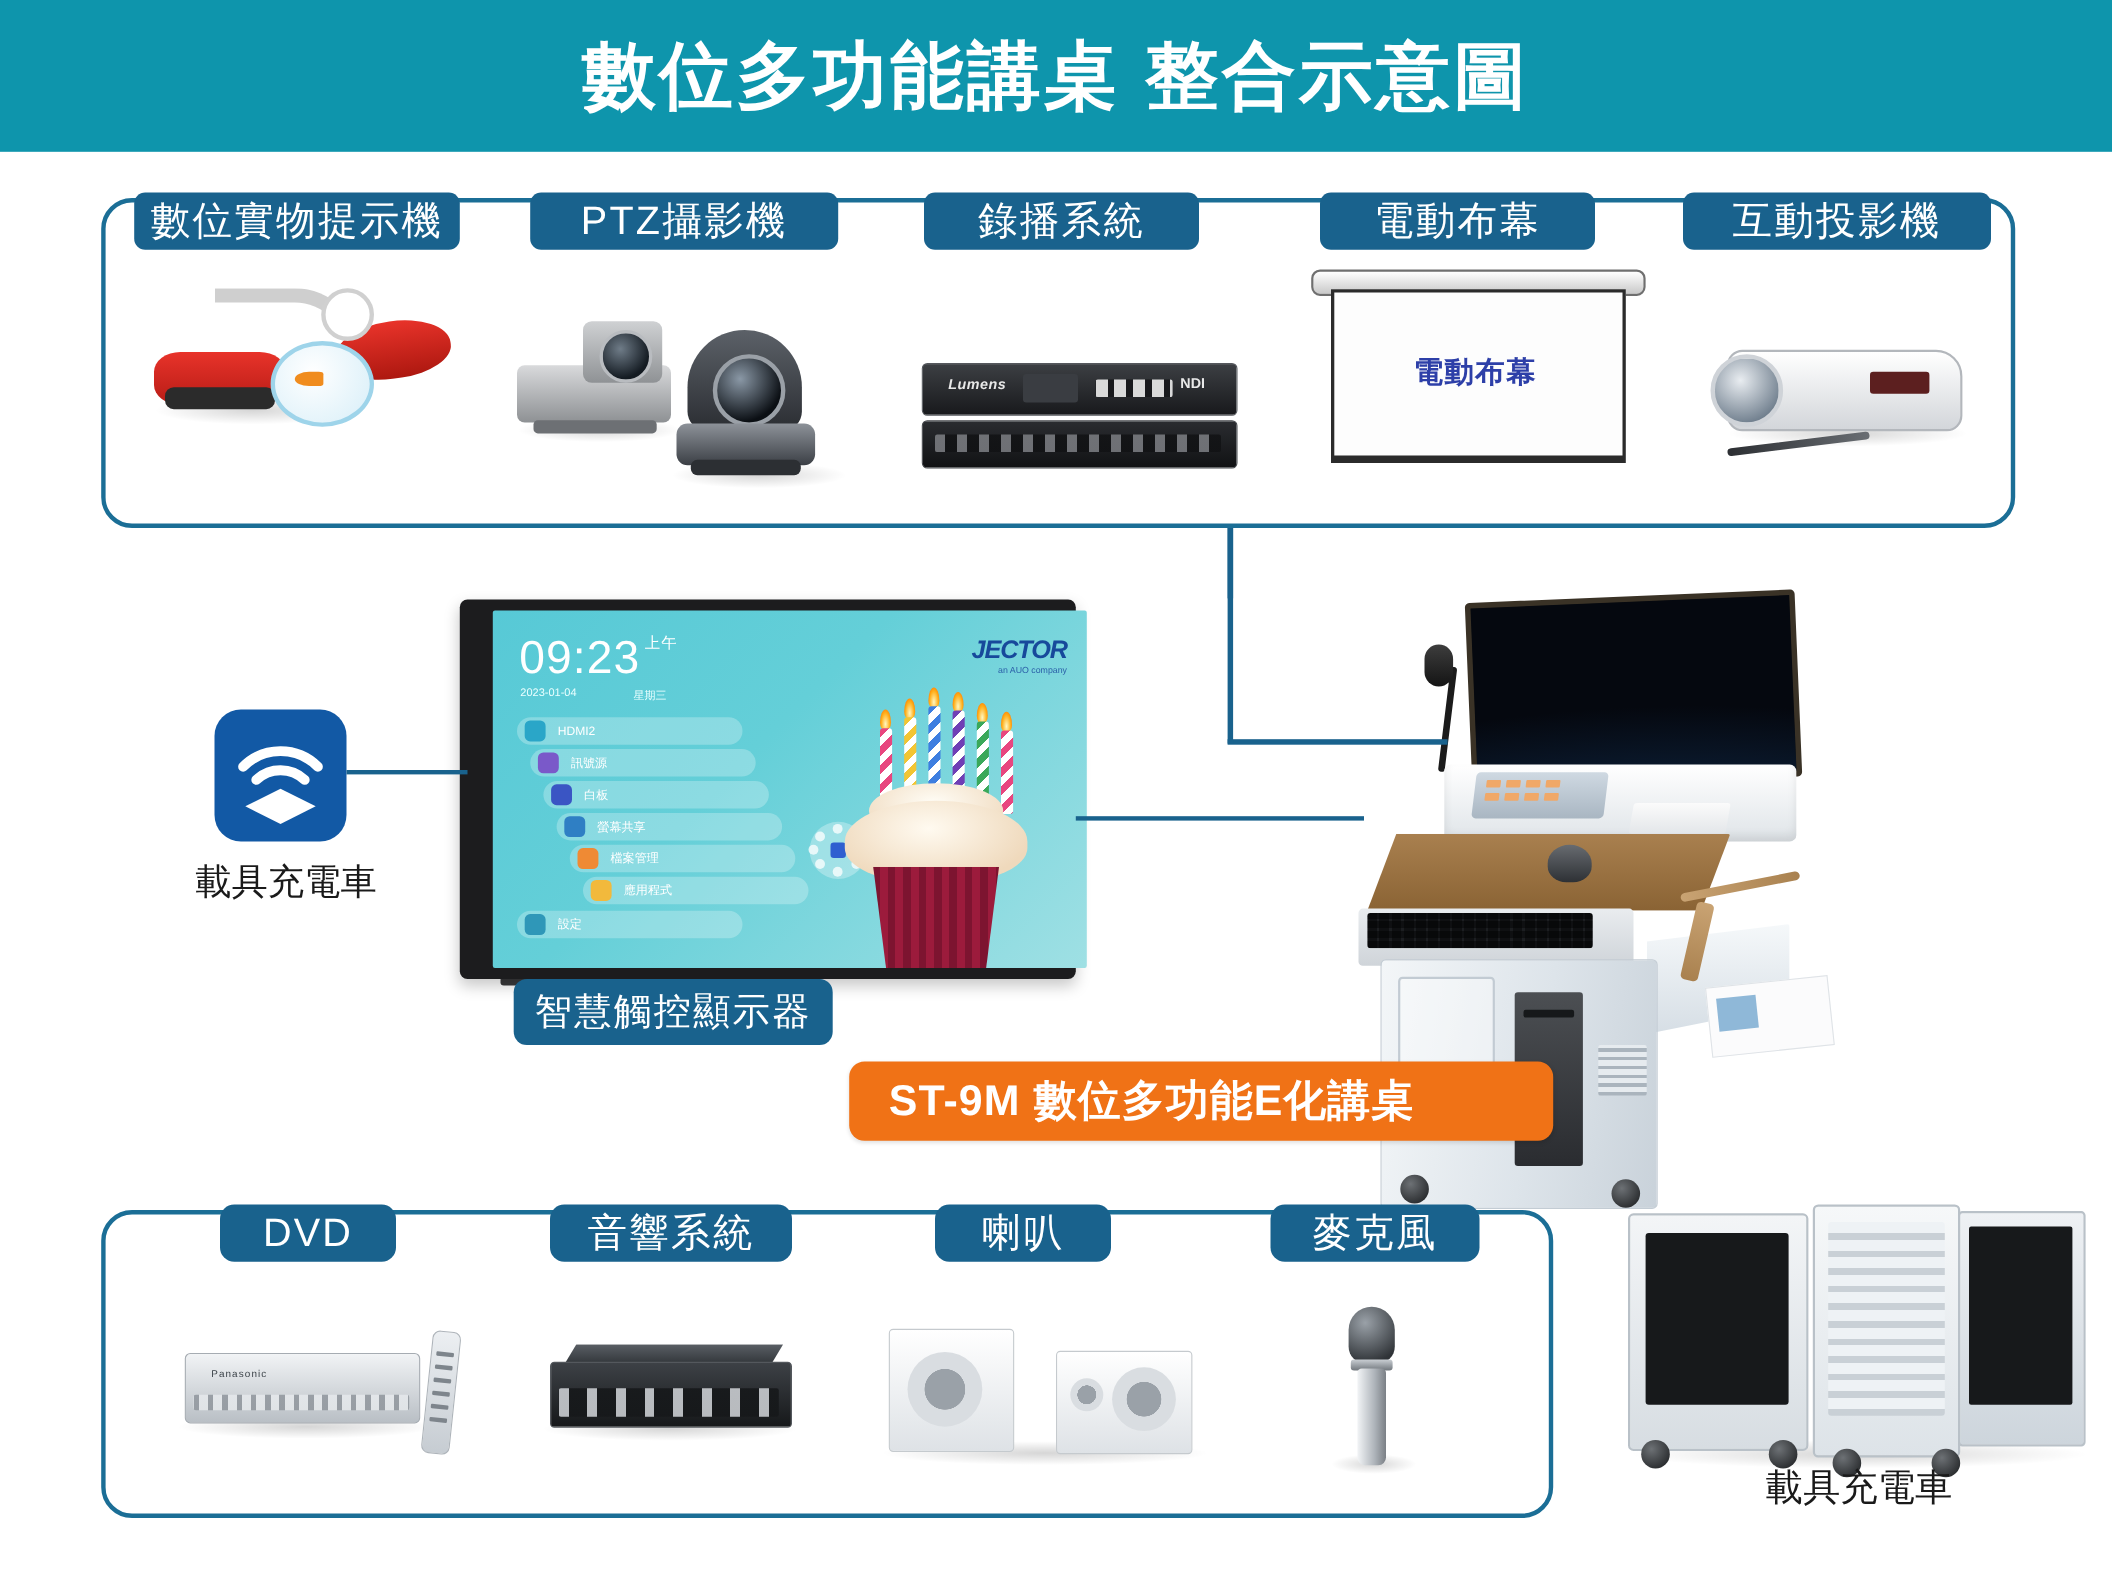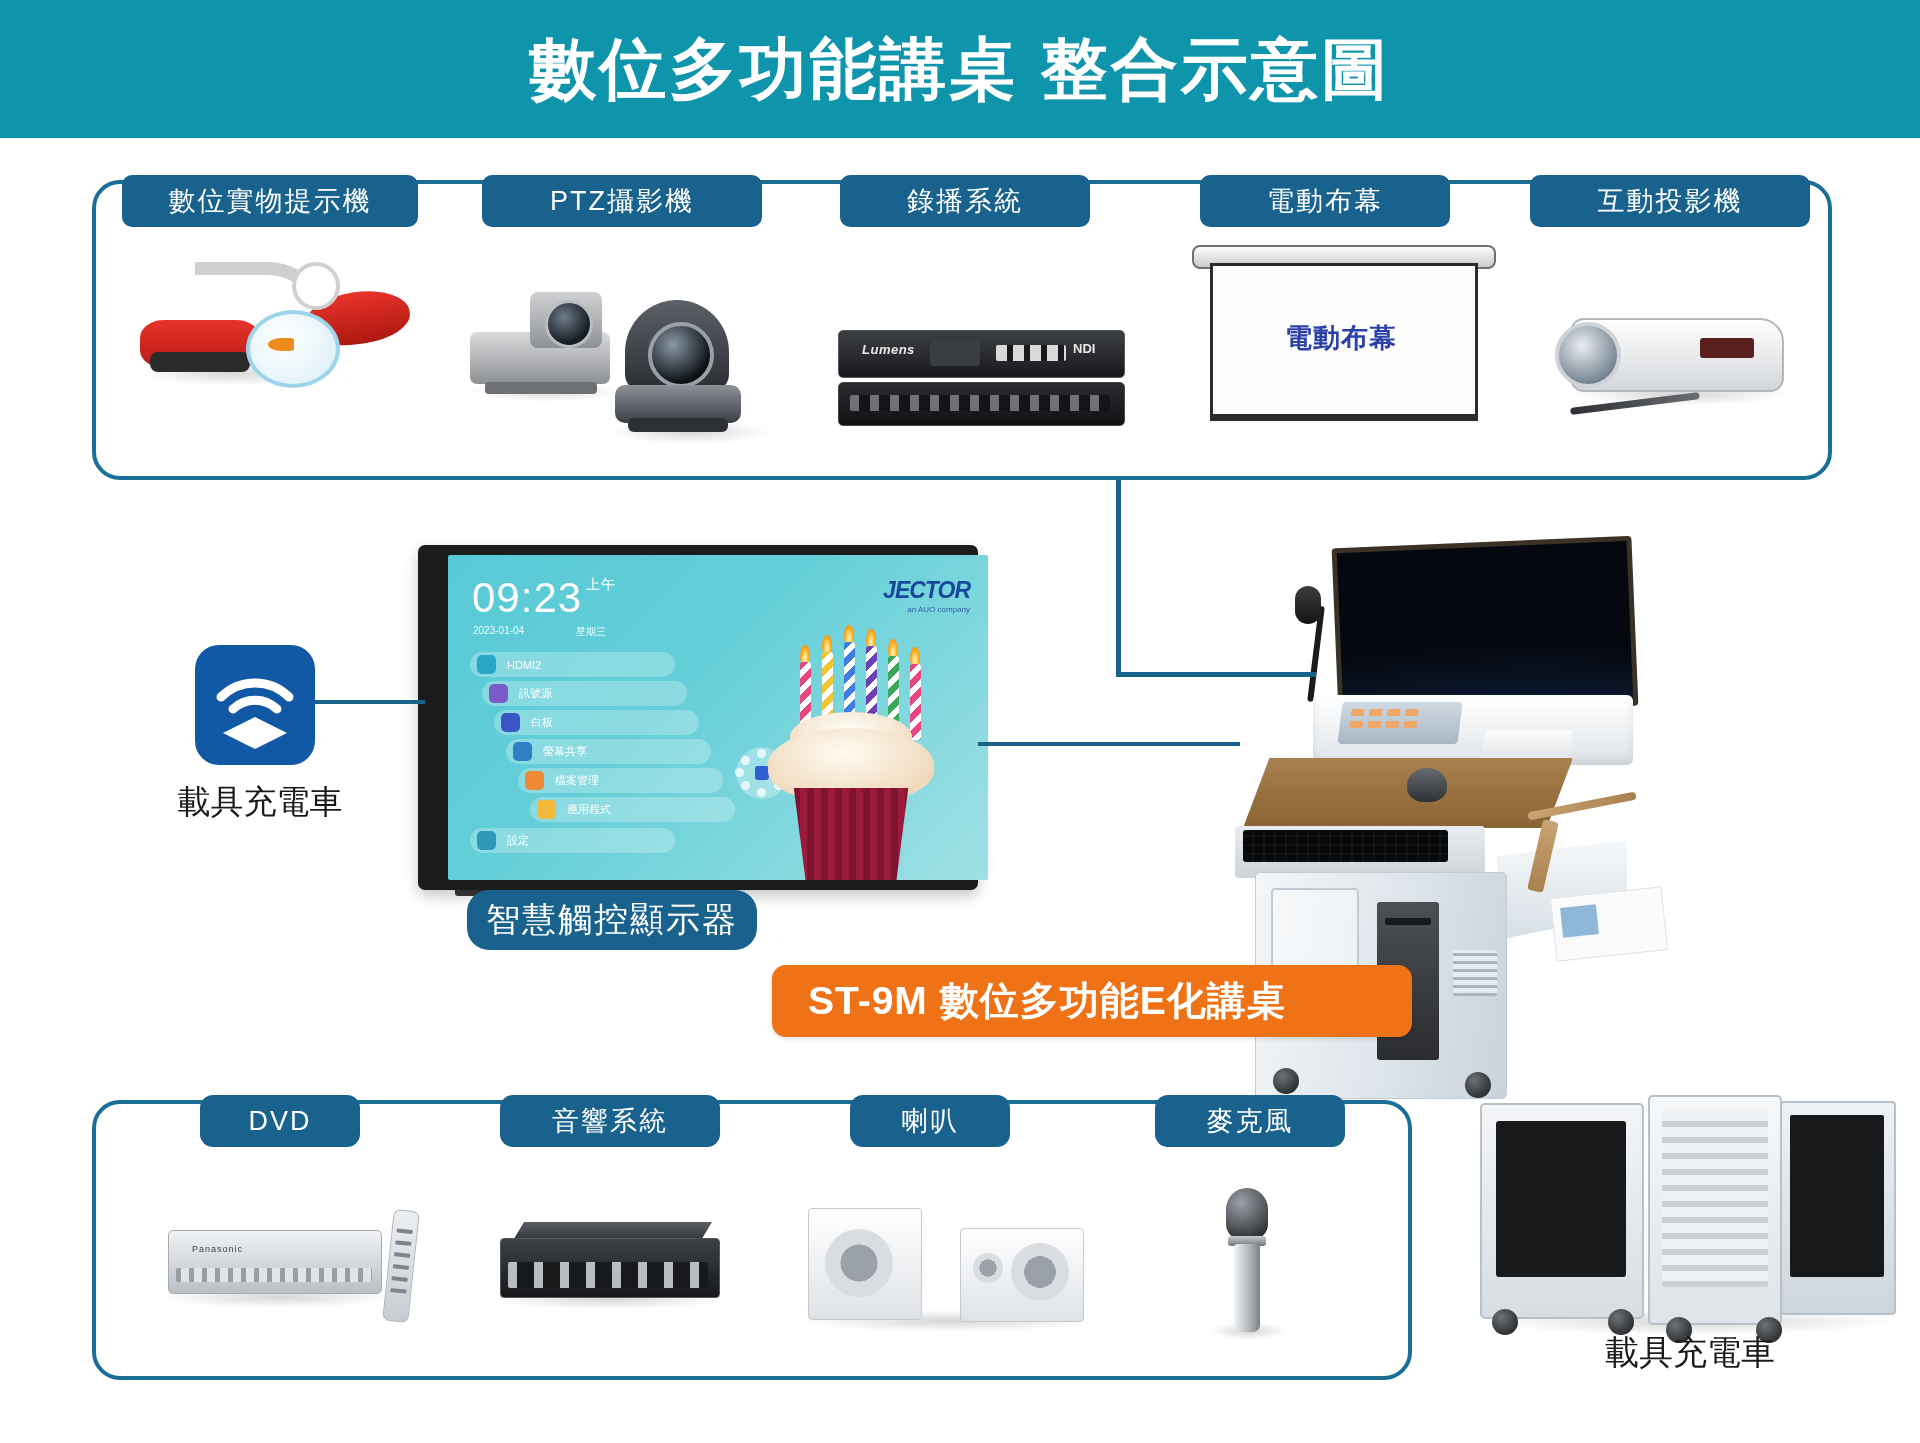--- a/index.html
+++ b/index.html
@@ -27,42 +27,42 @@
     box-sizing:border-box;background:transparent;
   }
   #top-group{left:92px;top:180px;width:1740px;height:300px;}
   #bottom-group{left:92px;top:1100px;width:1320px;height:280px;}
 
   
   .tab-label{
     position:absolute;background:#19628d;color:#fff;
     border-radius:10px;
     display:flex;align-items:center;justify-content:center;
-    font-size:27px;font-weight:500;letter-spacing:2px;
+    font-size:36px;font-weight:500;letter-spacing:2px;
     white-space:nowrap;z-index:5;
     padding:0 14px;box-sizing:border-box;
   }
   .tab-top{height:52px;top:175px;}
   .tab-bot{height:52px;top:1095px;border-radius:13px;}
 
   #tab-doccam {left:122px; width:296px;}
   #tab-ptz    {left:482px; width:280px;}
   #tab-rec    {left:840px; width:250px;}
   #tab-screen {left:1200px;width:250px;}
   #tab-proj   {left:1530px;width:280px;}
 
   #tab-dvd    {left:200px; width:160px;}
   #tab-audio  {left:500px; width:220px;}
   #tab-spk    {left:850px; width:160px;}
   #tab-mic    {left:1155px;width:190px;}
 
   
   #tab-display{
     position:absolute;left:467px;top:890px;width:290px;height:60px;
-    border-radius:22px;font-size:34px;
+    border-radius:12px;font-size:34px;
   }
 
   
   .orange-banner{
     position:absolute;left:772px;top:965px;width:640px;height:72px;
     background:#f07216;border-radius:14px;
     display:flex;align-items:center;z-index:6;
     box-shadow:0 2px 4px rgba(0,0,0,.12);
   }
   .orange-banner span{

